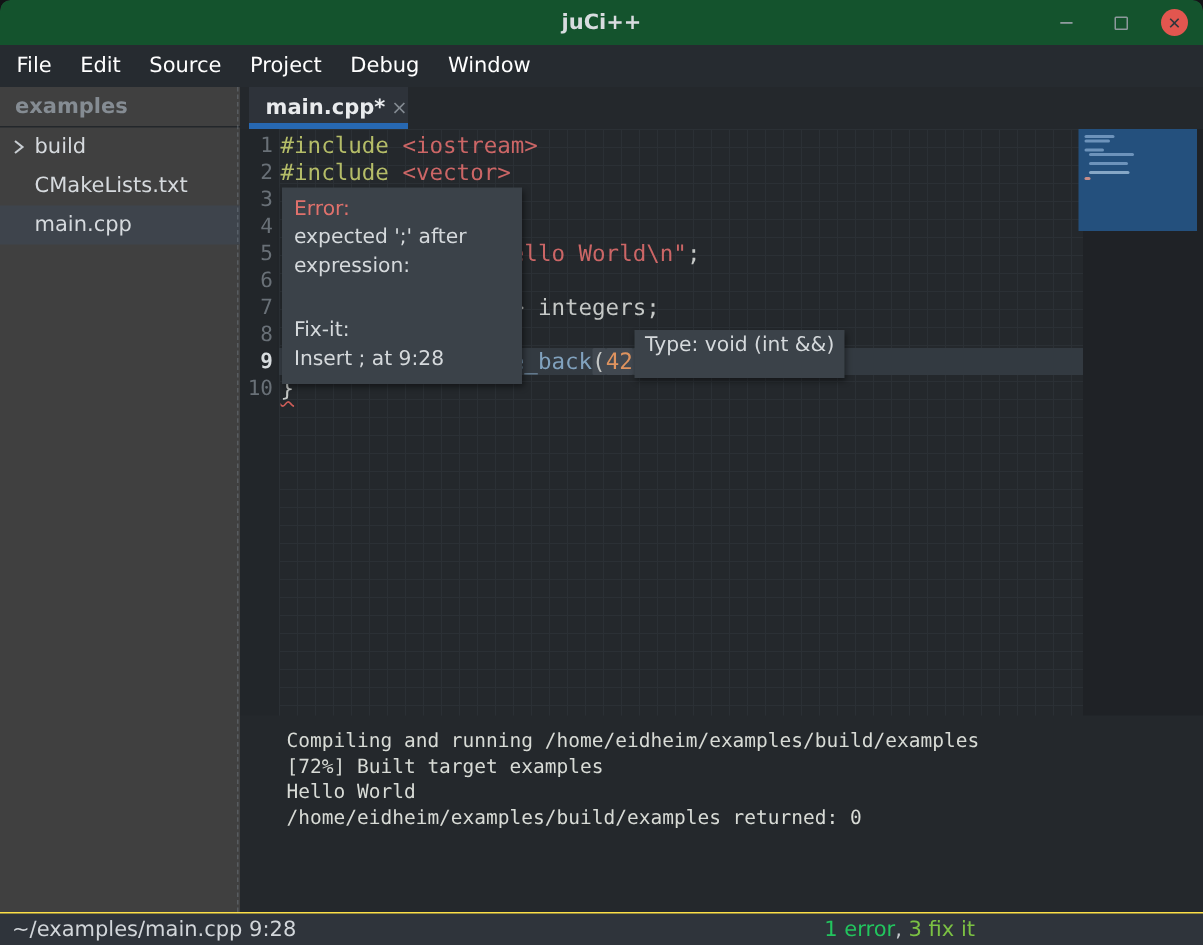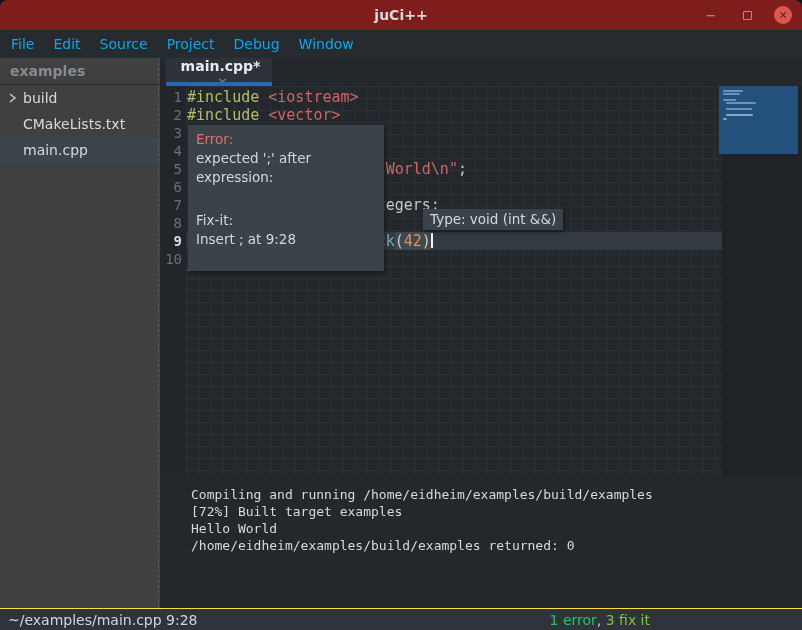--- a/index.html
+++ b/index.html
@@ -1,53 +1,53 @@
 <!DOCTYPE html>
 <html><head>
 <meta charset="utf-8">
 <style>
   * { margin:0; padding:0; box-sizing:border-box; }
   html,body { background:#121416; font-family:"DejaVu Sans", sans-serif; }
   .window { position:relative; width:802px; height:630px; background:#24282c; overflow:hidden;
             border-radius:7px 7px 0 0; color:#d3d7db; }
 
   
-  .titlebar { position:relative; height:30px; background:#7f1d1d; border-radius:7px 7px 0 0; }
+  .titlebar { position:relative; height:30px; background:#14532d; border-radius:7px 7px 0 0; }
   .titlebar .title { position:absolute; left:0; right:0; top:0; height:30px; line-height:30px;
                      text-align:center; font-size:14px; font-weight:bold; color:#d8dcdf; }
   .controls { position:absolute; right:10px; top:0; height:30px; display:flex; align-items:center; gap:18px; }
   .ctrl { display:inline-flex; align-items:center; justify-content:center; width:18px; height:18px;
           color:#9aa1a8; font-size:13px; cursor:default; }
   .ctrl.close { background:#e2564f; border-radius:50%; color:#30363c; font-size:11px; font-weight:bold; }
   .restore-glyph { display:block; width:9px; height:9px; border:1.5px solid #9aa1a8; transform:rotate(0deg); border-radius:1px; opacity:.9; }
 
   
   .menubar { height:28px; background:#262b30; display:flex; align-items:center; padding-left:11px; }
-  .menu-item { font-size:14px; color:#0ea5e9; margin-right:19px; }
+  .menu-item { font-size:14px; color:#ffffff; margin-right:19px; }
 
   
   .main { position:relative; height:550px; display:flex; }
   .sep-dashed { position:absolute; left:158px; top:0; height:550px; width:0;
                 border-left:1px dashed rgba(130,140,150,.38); z-index:5; }
 
   
   .sidebar { width:160px; height:550px; background:#404040; flex:none; }
   .side-header { height:27px; line-height:27px; padding-left:10px; font-size:14px; font-weight:bold;
                  color:#858c93; border-bottom:1px solid #23272b; }
   .tree-row { position:relative; height:26px; line-height:26px; font-size:14px; color:#d6dade; padding-left:23px; }
   .tree-row.selected { background:#3e444c; }
   .tree-row .chev { position:absolute; left:7px; top:6px; }
 
   
   .pane { width:642px; flex:none; display:flex; flex-direction:column; background:#24282c; }
 
   
   .tabbar { height:28px; background:#24282c; display:flex; }
   .tab { position:relative; margin-left:6px; width:106px; height:28px; background:#2e333a;
-         display:flex; align-items:center; padding:0 8px 0 11px;flex-direction:column; }
+         display:flex; align-items:center; padding:0 8px 0 11px; }
   .tab-label { font-size:14px; font-weight:bold; color:#e9ebed; flex:1; }
   .tab-close { font-size:13px; color:#848b92; margin-left:4px; }
   .tab::after { content:""; position:absolute; left:0; right:0; bottom:0; height:4px; background:#2768b2; }
 
   
   .editor { position:relative; height:391px; display:flex; }
   .gutter { width:26px; background:#22262a; padding-top:2px; flex:none; }
   .gutter div { height:18px; line-height:18px; text-align:right; padding-right:4px;
                 font-family:"DejaVu Sans Mono", monospace; font-size:14px; color:#697077; }
   .gutter div.current { color:#d8dcdf; font-weight:bold; }
@@ -64,24 +64,24 @@
   .cursor { display:inline-block; width:2px; height:15px; background:#f2f4f5; vertical-align:-2px; margin-left:0px; }
 
   
   .minimap-col { position:relative; width:80px; flex:none; background:#1f2226; }
   .minimap-rect { position:absolute; left:-3px; top:0; width:79px; height:68px; background:#24507d; }
   .mm-bar { position:absolute; height:2px; border-radius:1px; }
 
   
   .tooltip { position:absolute; background:#3b4249; color:#d5d9dc; font-size:13.5px;
              box-shadow:1px 2px 4px rgba(0,0,0,.45); z-index:10; }
-  .error-tooltip { left:28px; top:39px; width:196px; padding:5px 0 22px 8px; line-height:19px; }
+  .error-tooltip { left:28px; top:39px; width:160px; padding:5px 0 7px 8px; line-height:19px; }
   .error-tooltip .tt-error { color:#e0716c; }
   .error-tooltip .tt-gap { height:24px; }
-  .type-tooltip { left:263px; top:123px; height:21px; line-height:21px; padding:0 7px; white-space:nowrap; }
+  .type-tooltip { left:263px; top:134px; height:32px; line-height:21px; padding:0 7px; white-space:nowrap; }
 
   
   .output { height:131px; background:#24282c; padding:9px 0 0 3px; }
   .output div { height:17px; line-height:17px; font-family:"DejaVu Sans Mono", monospace;
                 font-size:13px; color:#d8dbd6; white-space:pre;margin-left:28px; }
 
   
   .statusbar { position:relative; height:22px; background:#2f343b; border-top:1px solid #fde047;
                display:flex; align-items:center; font-size:14px; }
   .status-left { margin-left:8px; color:#d2d6da; }

